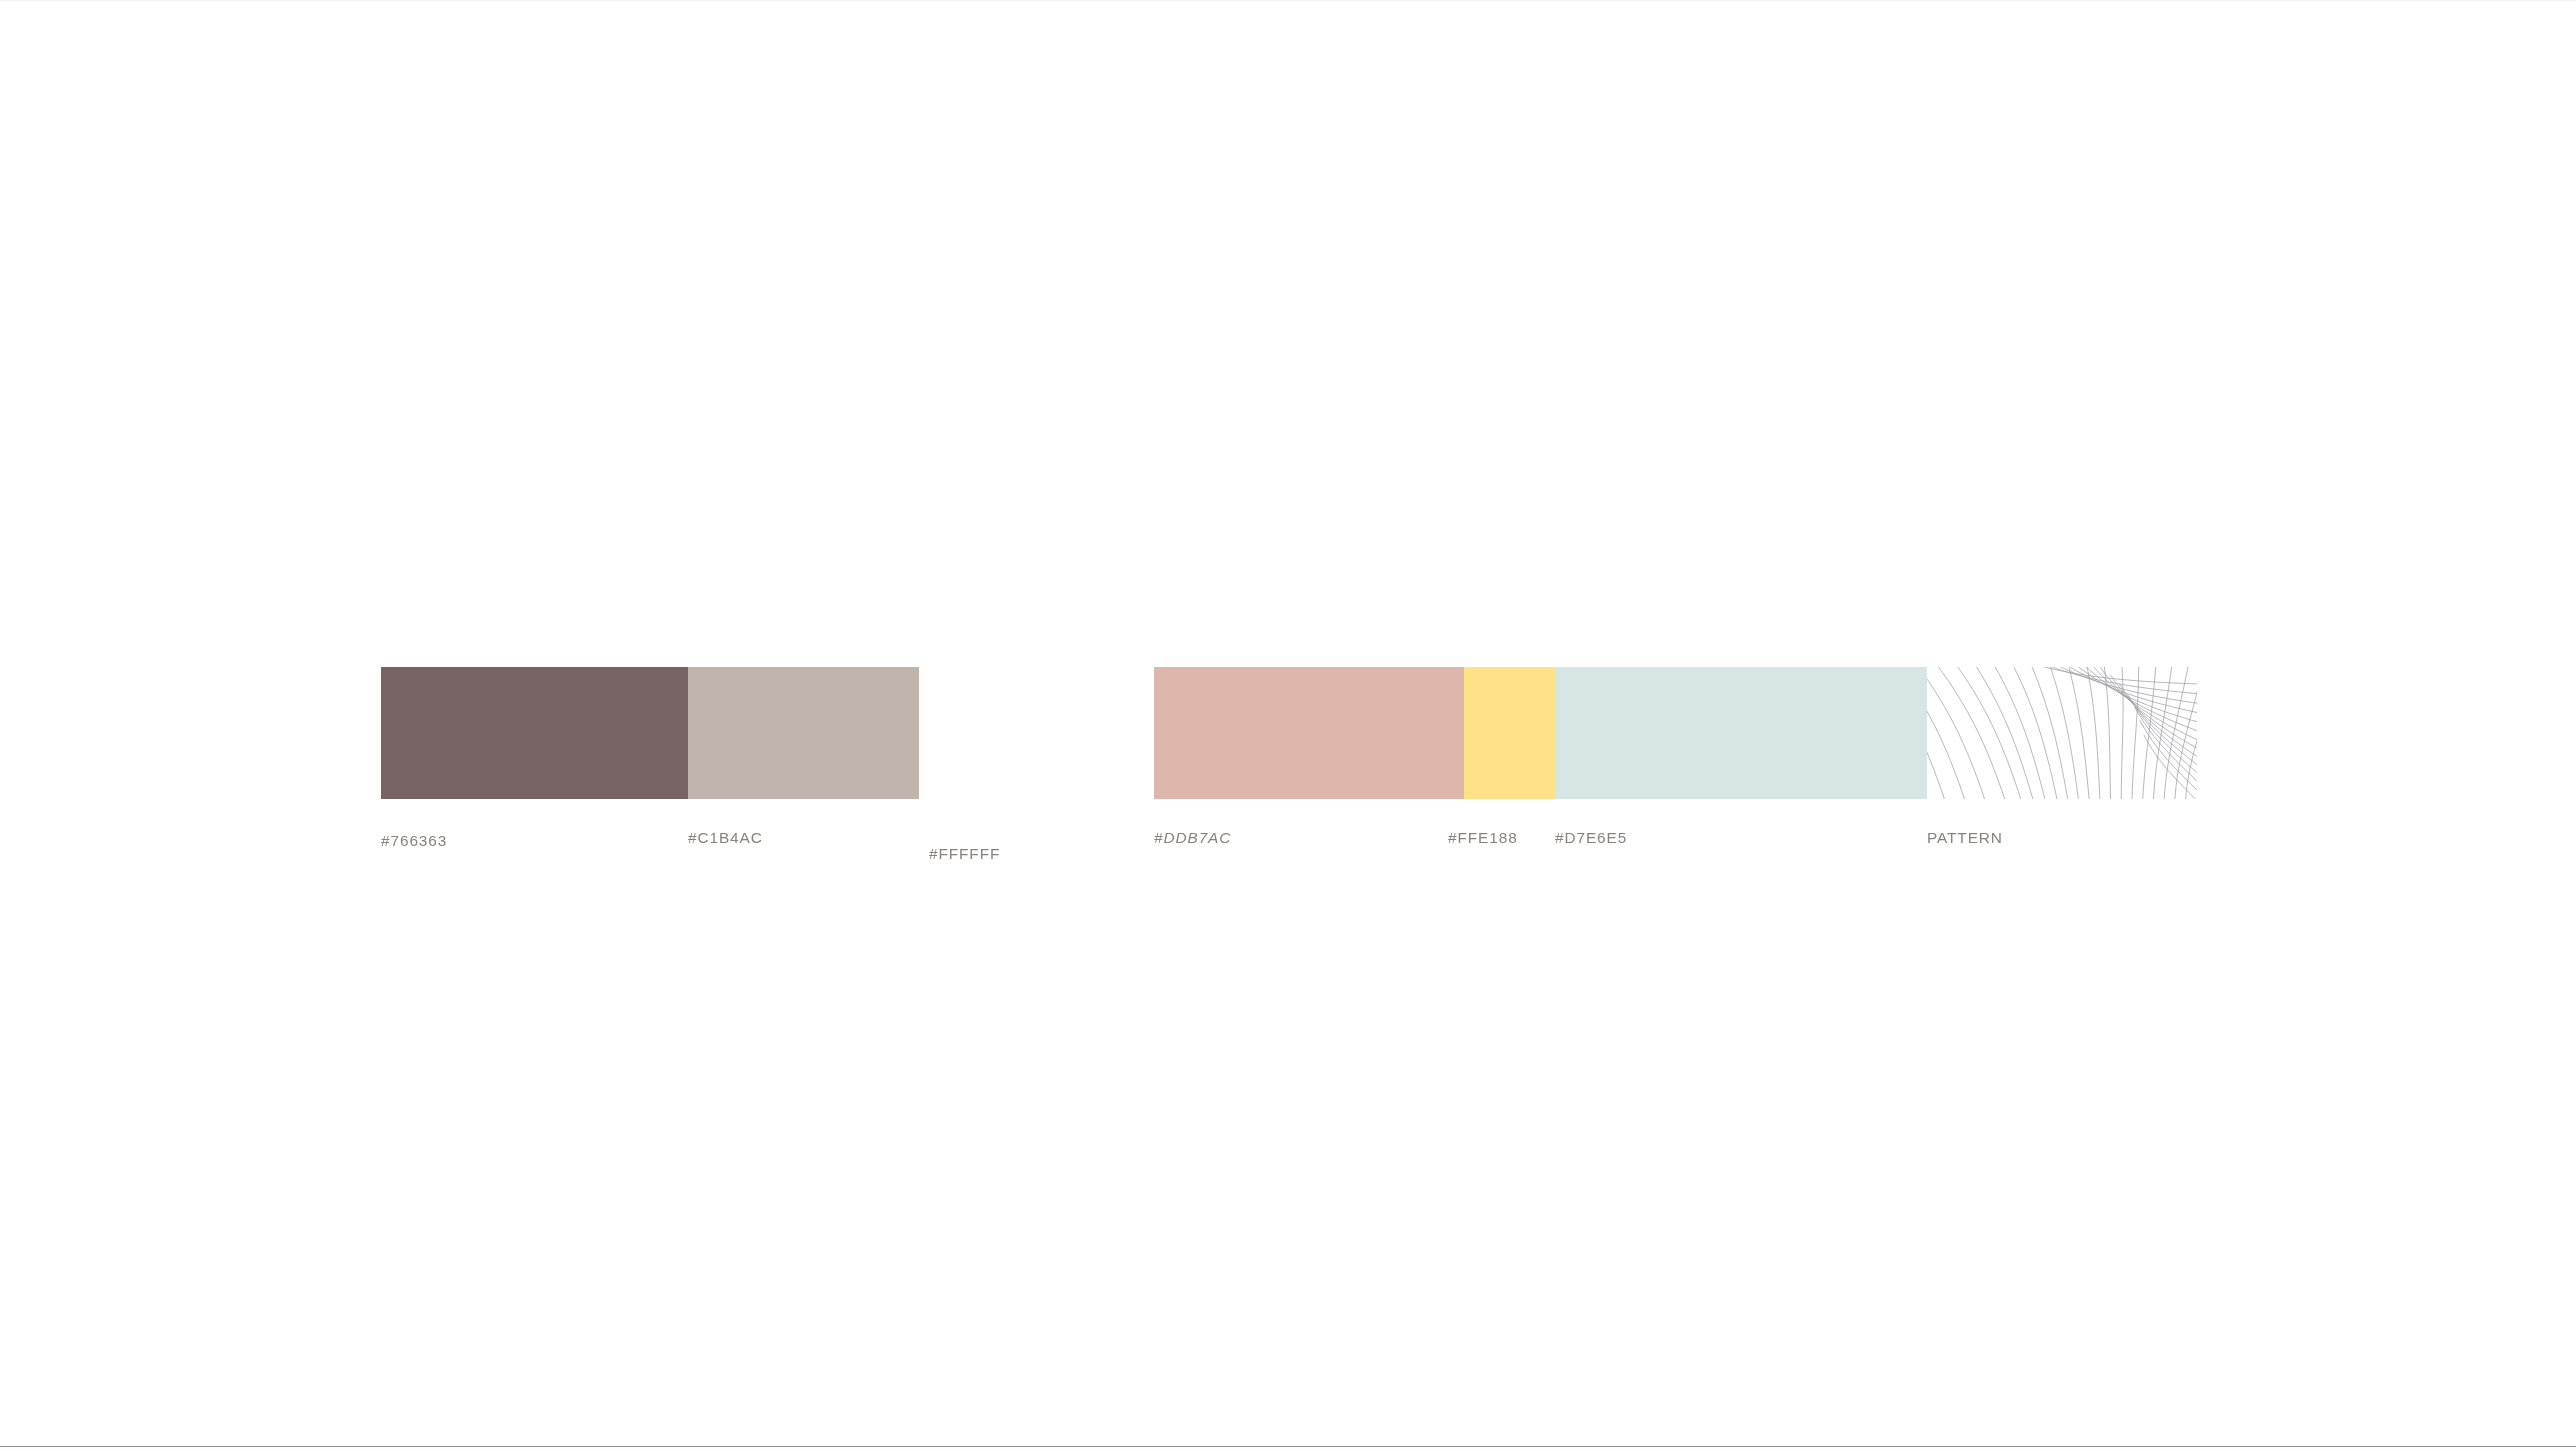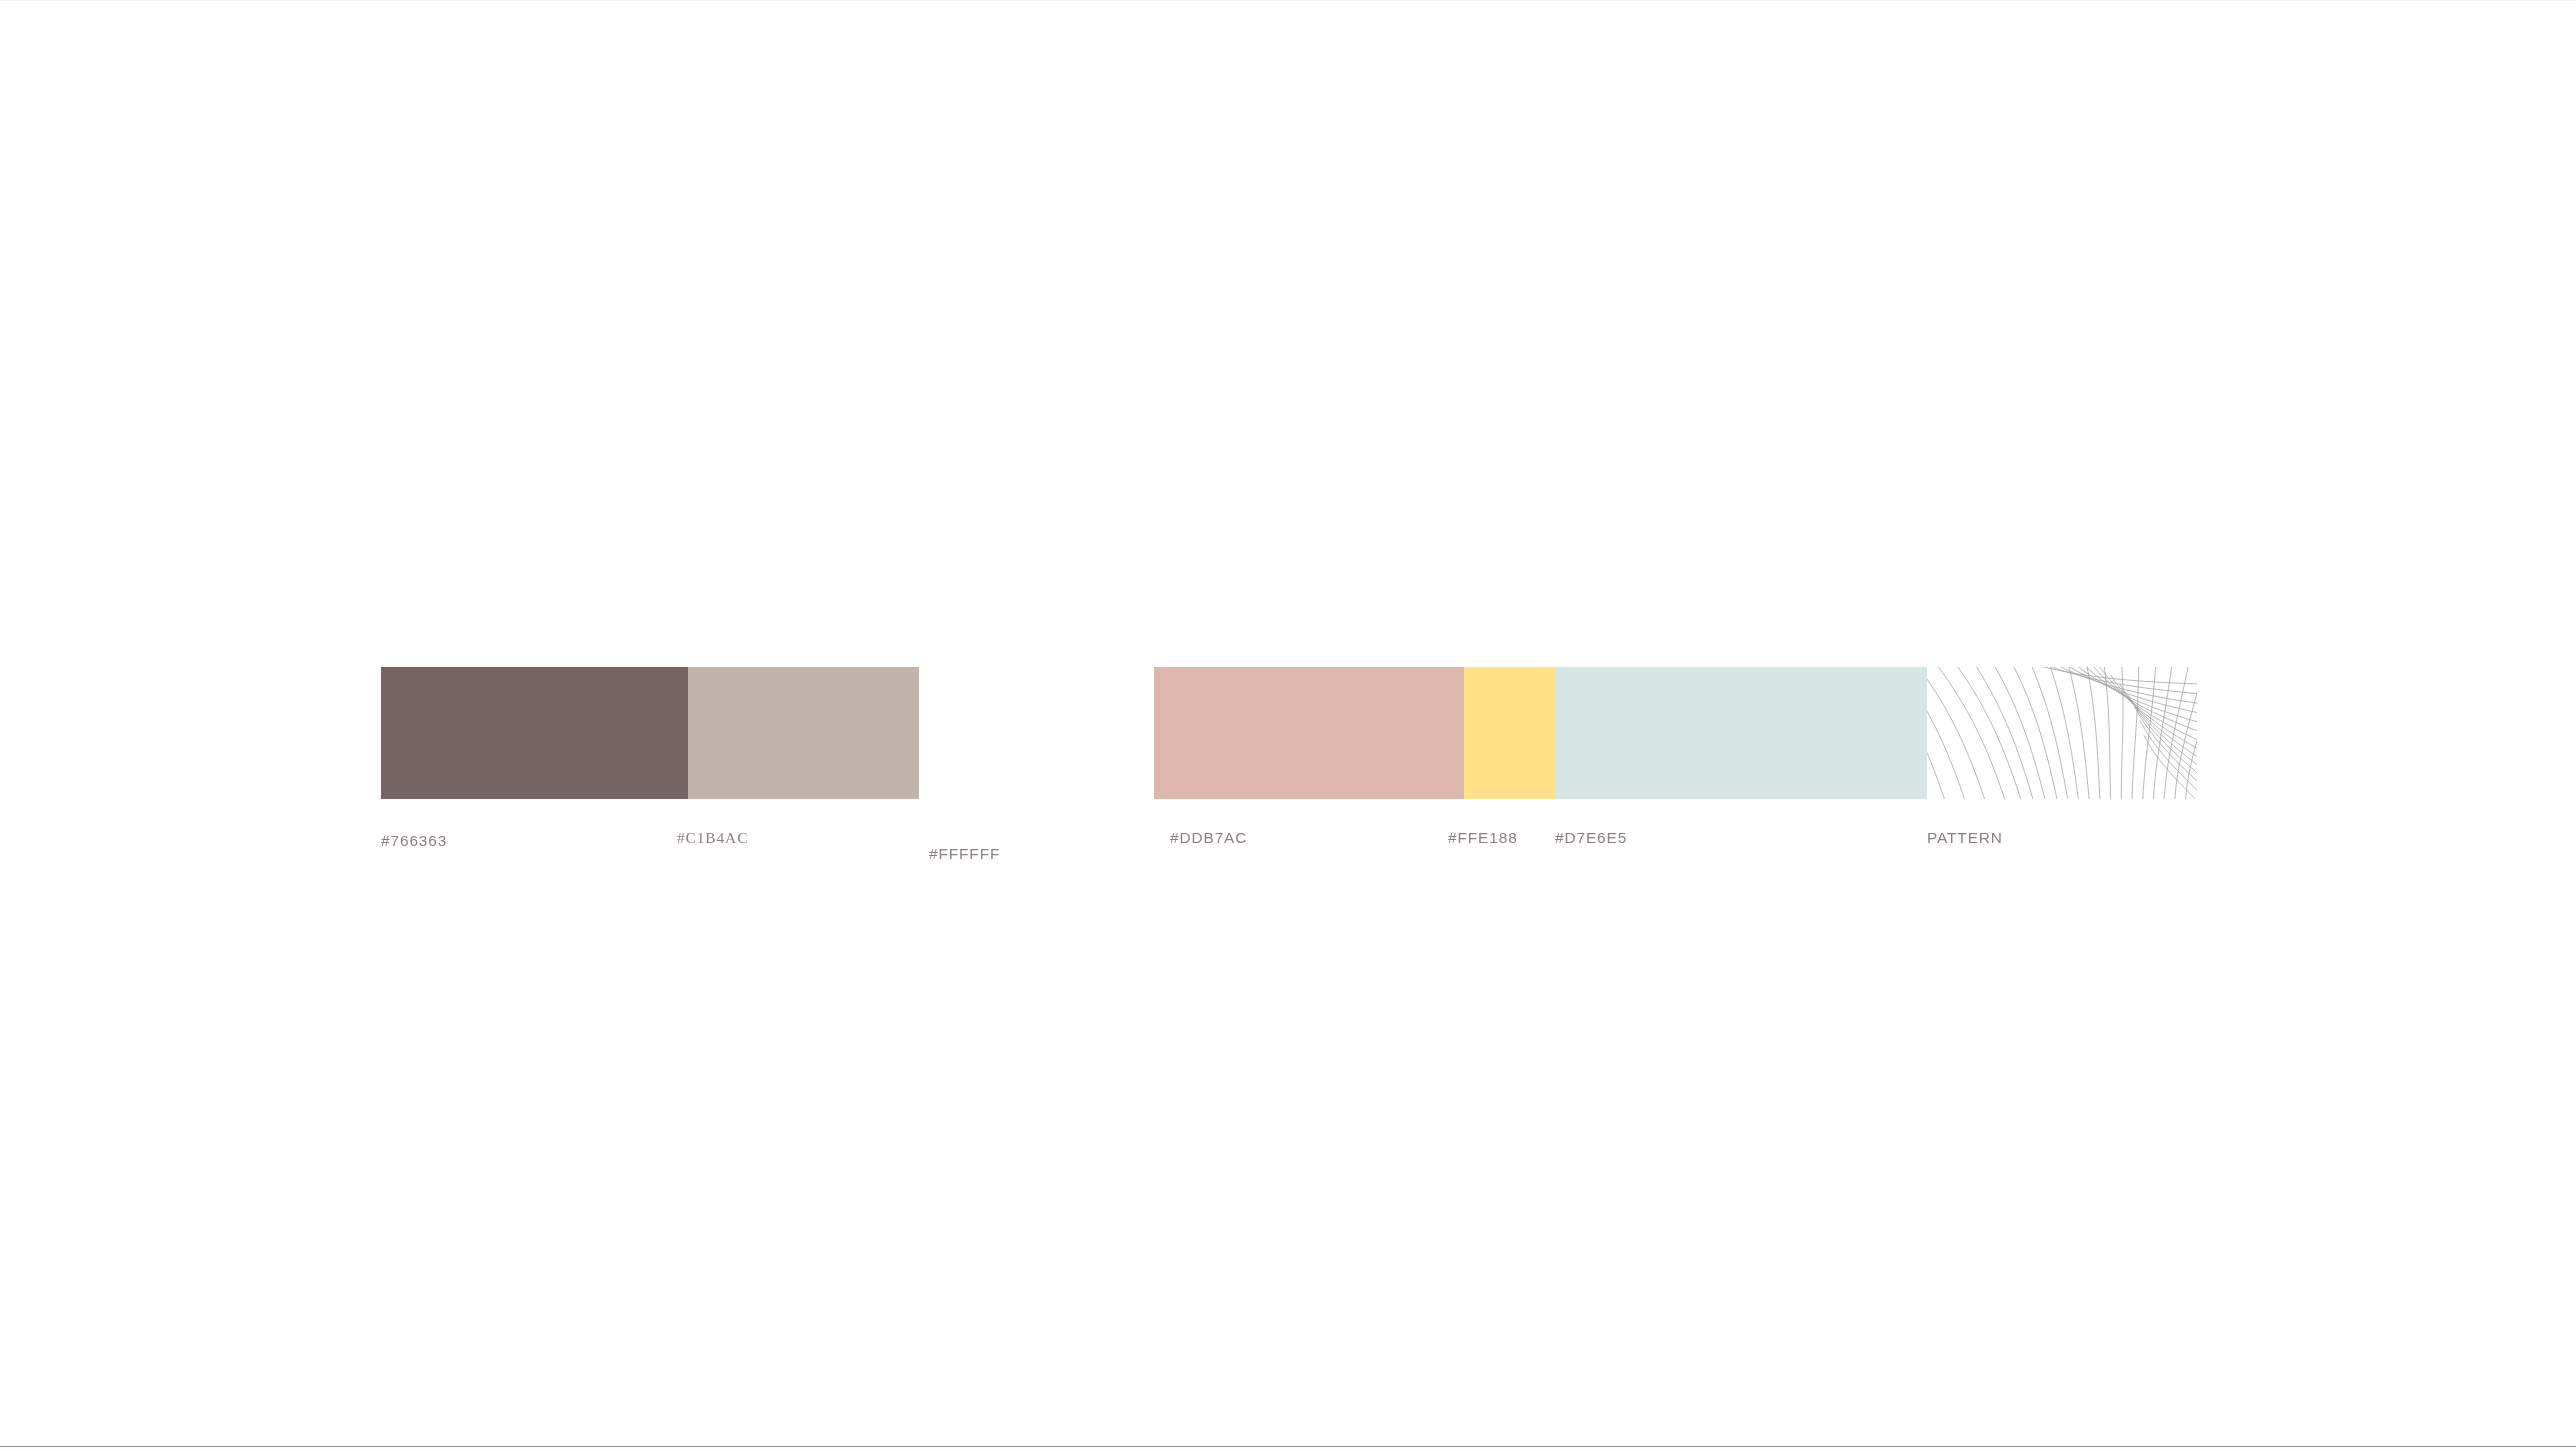--- a/index.html
+++ b/index.html
@@ -107,21 +107,21 @@
 
   <div class="palette-group" style="left:381px; top:667px; width:538px; height:195px;">
 
     <div class="swatch-row">
       <div class="swatch" style="width:307px; background:#766363;"></div>
       <div class="swatch" style="width:231px; background:#C1B4AC;"></div>
     </div>
 
     <div class="label-row">
       <div class="swatch-label is-lowered" style="left:0px;">#766363</div>
-      <div class="swatch-label" style="left:296px;font-family:Liberation Serif, serif;">#C1B4AC</div>
+      <div class="swatch-label" style="left:307px;">#C1B4AC</div>
       <div class="swatch-label" style="left:548px;margin-top:16px;">#FFFFFF</div>
     </div>
   </div>
 
   <div class="palette-group" style="left:1154px; top:667px; width:1043px; height:195px;">
 
     <div class="swatch-row">
       <div class="swatch" style="width:310px; background:#DDB7AC;"></div>
       <div class="swatch" style="width:91px; background:#FFE188;"></div>
       <div class="swatch" style="width:372px; background:#D7E6E5;"></div>
@@ -163,21 +163,21 @@
             <path d="M 300 42 C 340 112, 392 144, 433 186"></path>
             <path d="M 310 60 C 346 126, 396 158, 433 202"></path>
             <path d="M 318 80 C 350 142, 398 172, 433 218"></path>
             <path d="M 324 102 C 352 158, 398 188, 433 234"></path>
           </g>
         </svg>
       </div>
     </div>
 
     <div class="label-row">
-      <div class="swatch-label" style="left:16px;">#DDB7AC</div>
+      <div class="swatch-label" style="left:0px;font-style:italic;">#DDB7AC</div>
       <div class="swatch-label" style="left:294px;">#FFE188</div>
       <div class="swatch-label" style="left:401px;">#D7E6E5</div>
       <div class="swatch-label" style="left:773px;text-align:right;">PATTERN</div>
     </div>
   </div>
 
   <div class="page-rule-bottom"></div>
 
 </div>
 

